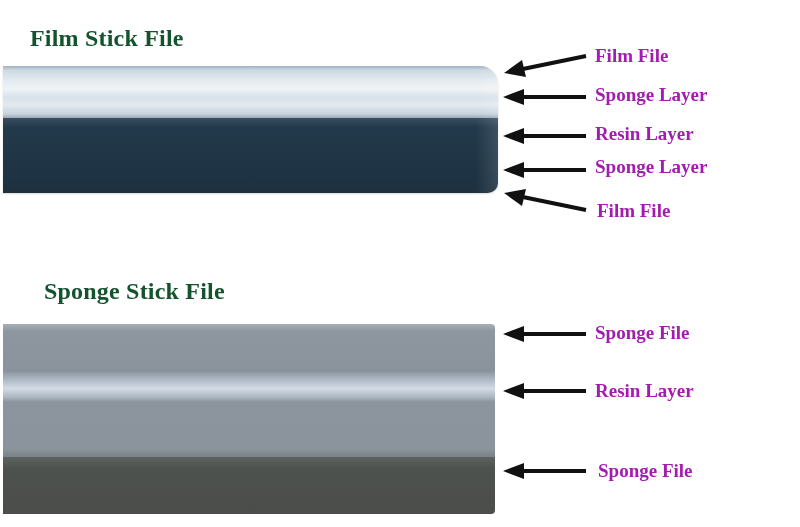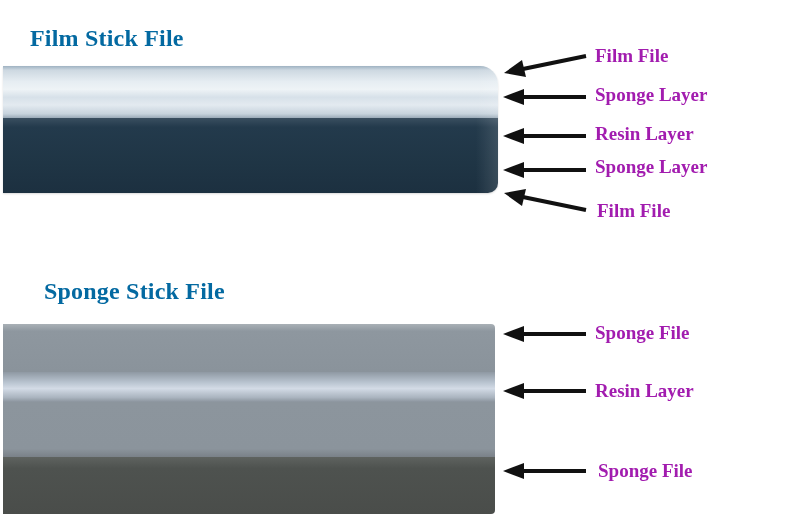--- a/index.html
+++ b/index.html
@@ -8,21 +8,21 @@
       width: 800px;
       height: 527px;
       overflow: hidden;
       background: #ffffff;
       font-family: "Liberation Serif", "DejaVu Serif", serif;
     }
     .title {
       position: absolute;
       font-weight: bold;
       font-size: 24px;
-      color: #0369a1;
+      color: #14532d;
       white-space: nowrap;
       letter-spacing: 0.2px;
     }
     .label {
       position: absolute;
       font-weight: bold;
       font-size: 19px;
       color: #a21caf;
       white-space: nowrap;
     }

